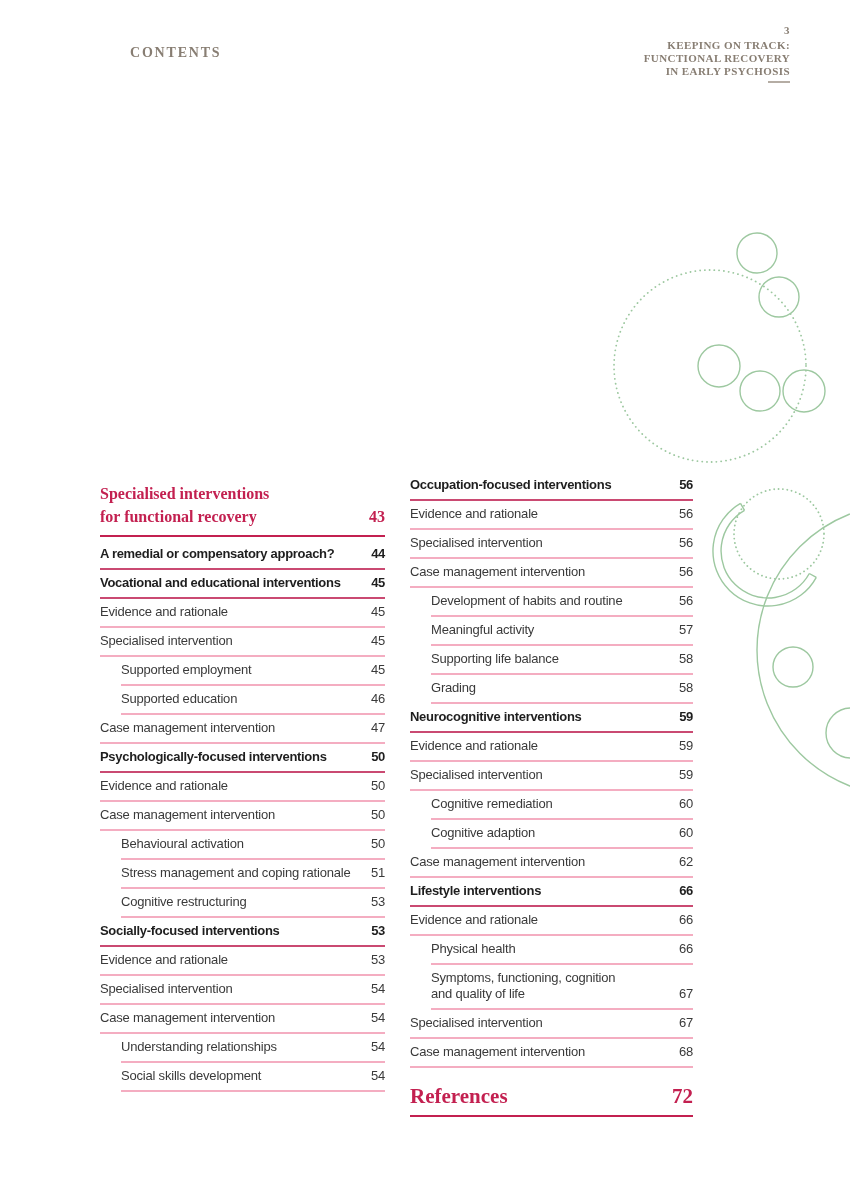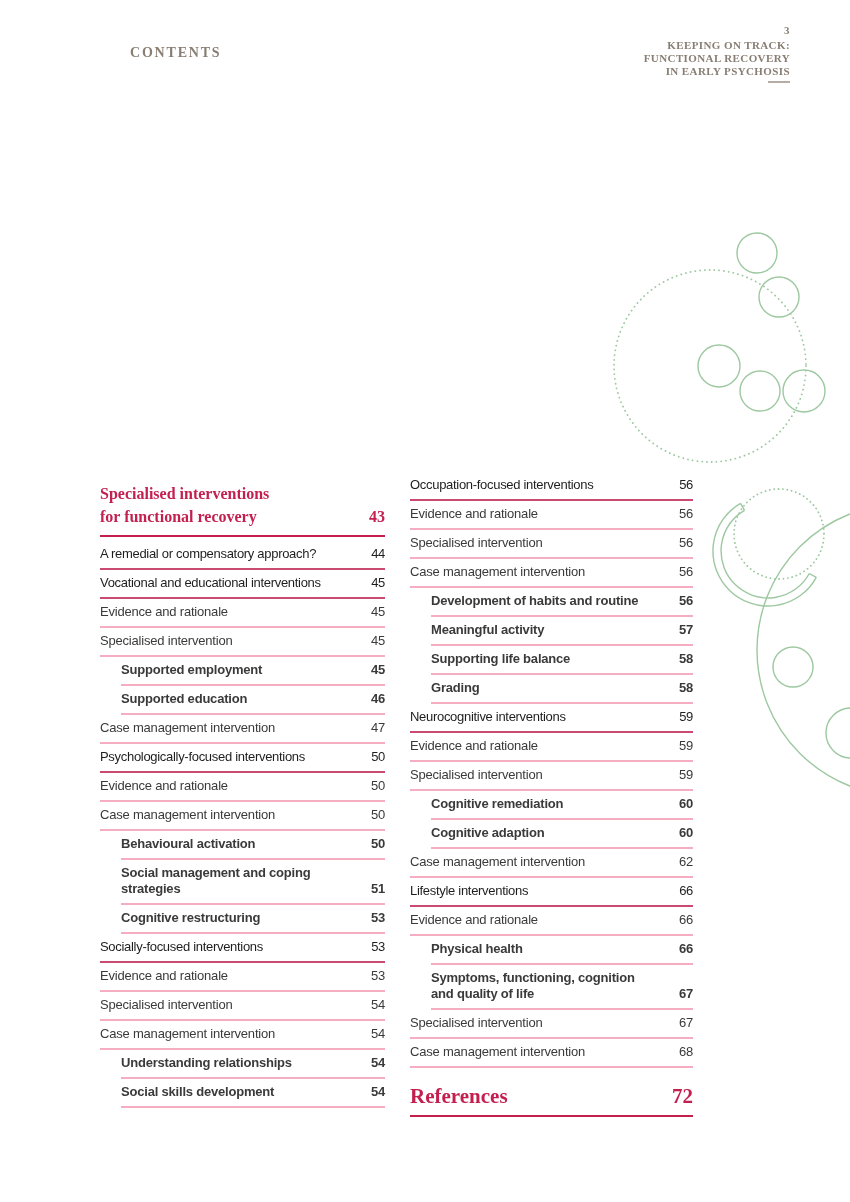--- a/index.html
+++ b/index.html
@@ -64,26 +64,26 @@
   .row {
     display:flex; justify-content:space-between; align-items:flex-end;
     font-size:13px; line-height:16px; letter-spacing:-0.2px;
     color:var(--text);
     border-bottom:2px solid var(--rule_light);
     padding-bottom:6px; margin-bottom:5px;
   }
   .row .label { white-space:normal; }
   .row .page { padding-left:8px; }
   .row.section {
-    font-weight:normal; color:var(--text_bold);
+    font-weight:bold; color:var(--text_bold);
     border-bottom-color:var(--rule_strong);
     letter-spacing:-0.3px;
     gap:21px;
   }
-  .row.sub { margin-left:21px;font-weight:bold; }
+  .row.sub { margin-left:21px; }
 
   .references {
     display:flex; justify-content:space-between; align-items:center;
     font-family:"Liberation Serif", serif;
     font-weight:bold; font-size:21px; line-height:24px;
     color:var(--accent);
     border-bottom:2px solid var(--accent);
     padding-bottom:7px; margin-top:16px;
   }
 </style>
@@ -164,21 +164,21 @@
       </div>
       <div class="row item">
         <span class="label">Case management intervention</span>
         <span class="page">50</span>
       </div>
       <div class="row sub">
         <span class="label">Behavioural activation</span>
         <span class="page">50</span>
       </div>
       <div class="row sub">
-        <span class="label">Social management and coping strategies</span>
+        <span class="label">Stress management and coping rationale</span>
         <span class="page">51</span>
       </div>
       <div class="row sub">
         <span class="label">Cognitive restructuring</span>
         <span class="page">53</span>
       </div>
       <div class="row section">
         <span class="label">Socially-focused interventions</span>
         <span class="page">53</span>
       </div>

